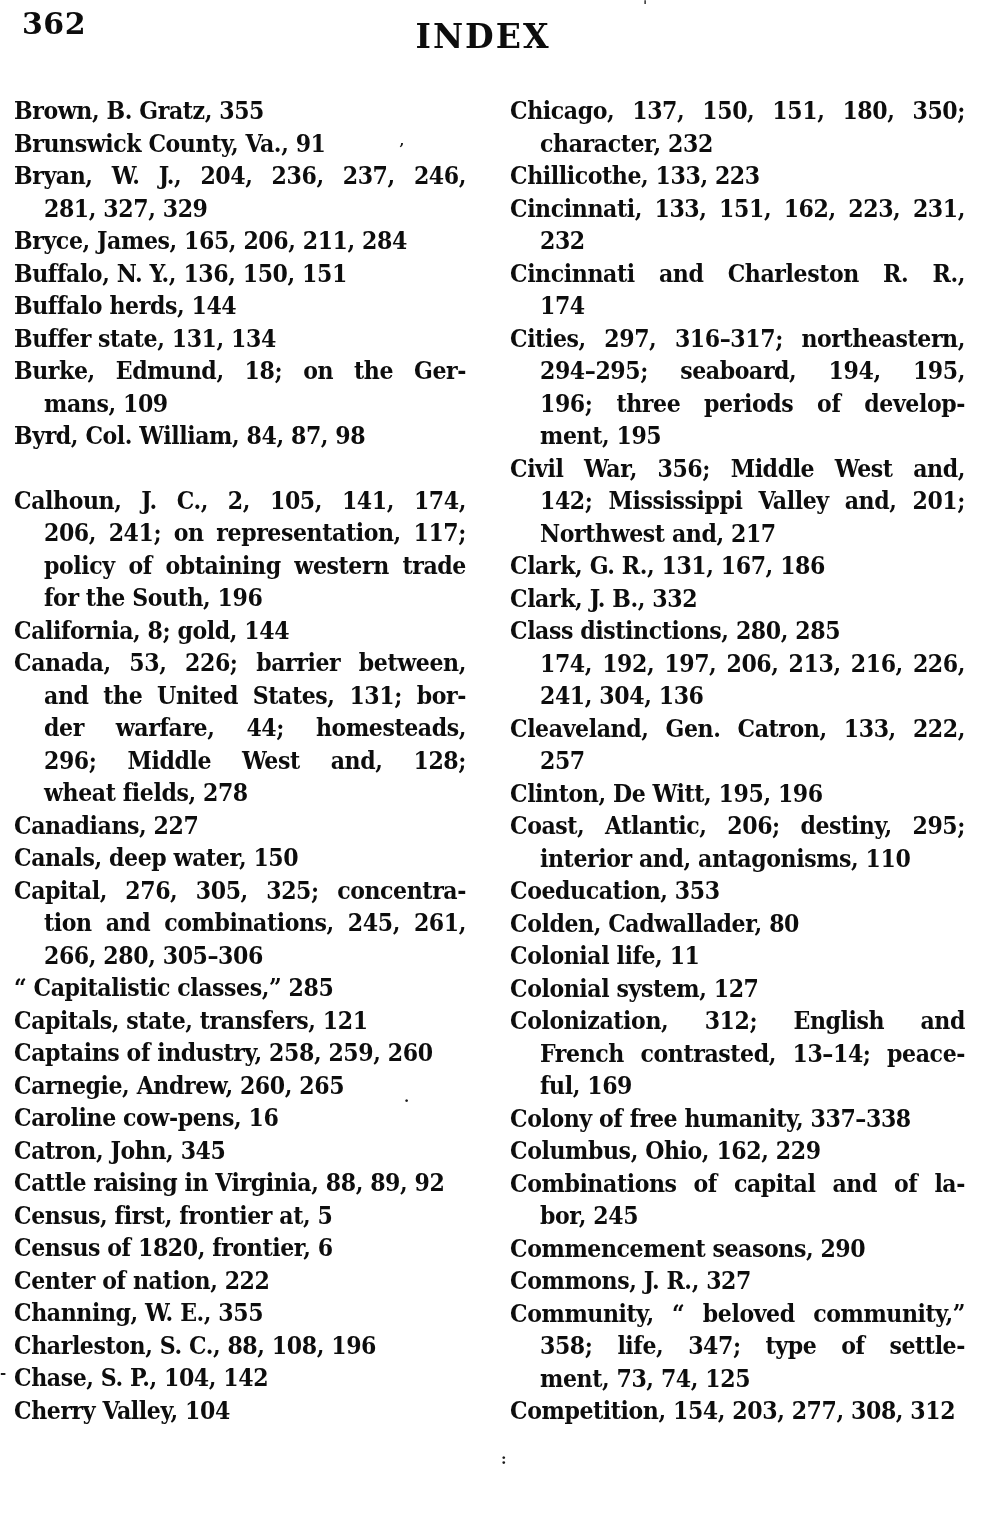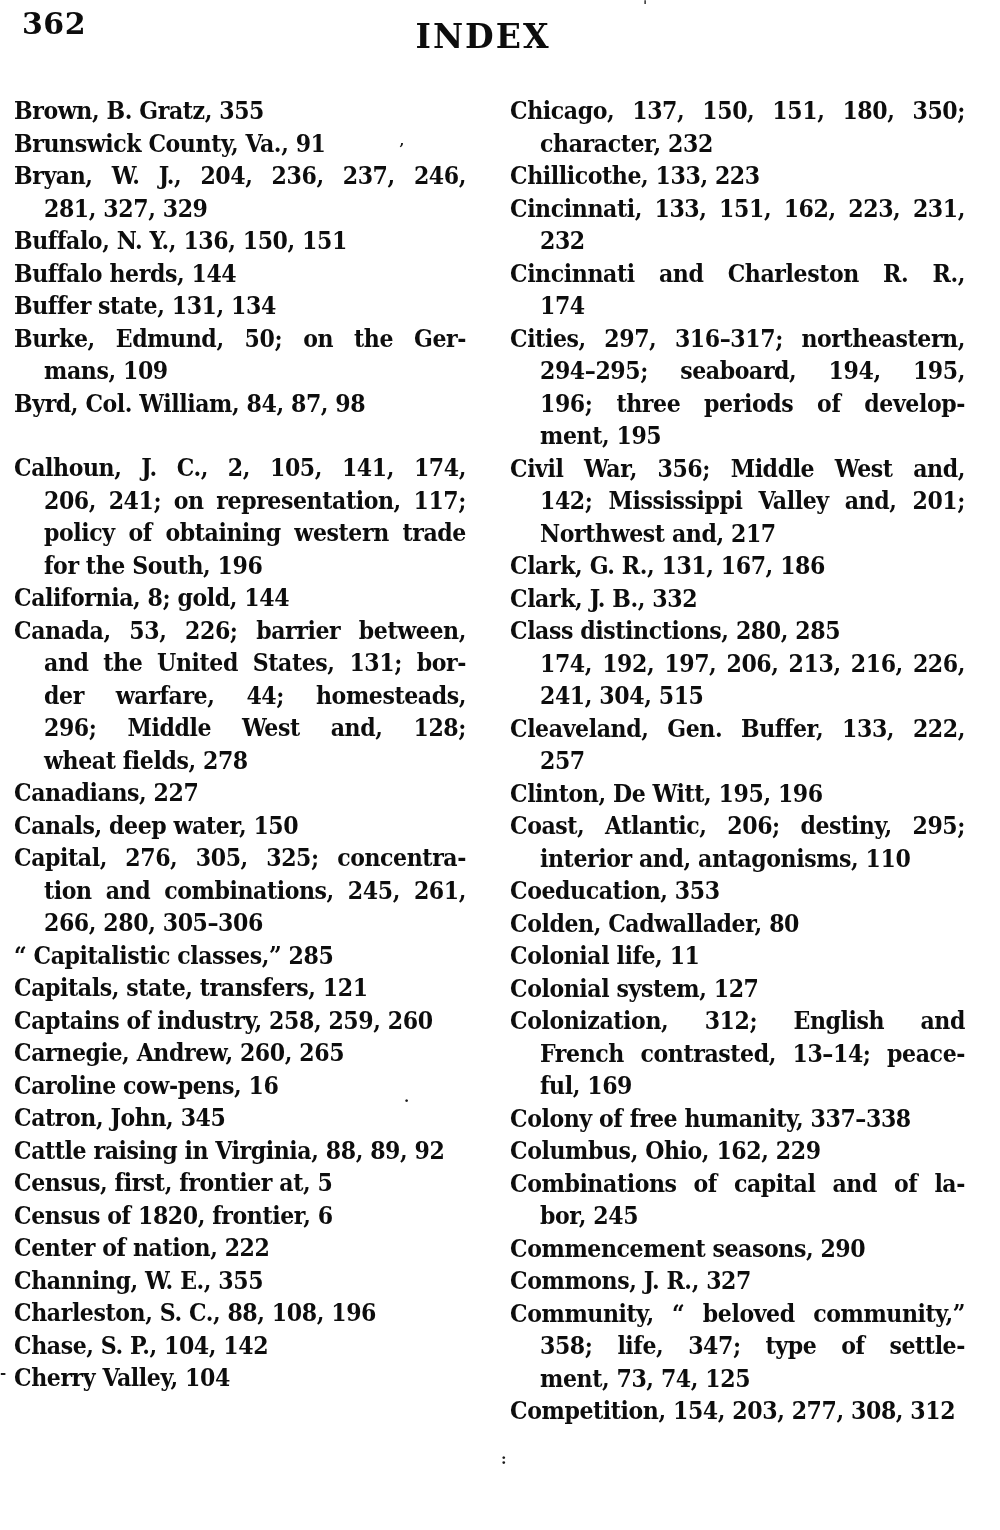--- a/index.html
+++ b/index.html
@@ -50,30 +50,33 @@
         <div class="line">Brown, B. Gratz, 355</div>
       </div>
       <div class="entry">
         <div class="line">Brunswick County, Va., 91</div>
       </div>
       <div class="entry">
         <div class="line just">Bryan, W. J., 204, 236, 237, 246,</div>
         <div class="line cont">281, 327, 329</div>
       </div>
       <div class="entry">
+        <div class="line">Bryce, James, 165, 206, 211, 284</div>
+      </div>
+      <div class="entry">
         <div class="line">Buffalo, N. Y., 136, 150, 151</div>
       </div>
       <div class="entry">
         <div class="line">Buffalo herds, 144</div>
       </div>
       <div class="entry">
         <div class="line">Buffer state, 131, 134</div>
       </div>
       <div class="entry">
-        <div class="line just">Burke, Edmund, 50; on the Ger-</div>
+        <div class="line just">Burke, Edmund, 18; on the Ger-</div>
         <div class="line cont">mans, 109</div>
       </div>
       <div class="entry">
         <div class="line">Byrd, Col. William, 84, 87, 98</div>
       </div>
       <div class="entry gap">
         <div class="line just">Calhoun, J. C., 2, 105, 141, 174,</div>
         <div class="line cont just">206, 241; on representation, 117;</div>
         <div class="line cont just">policy of obtaining western trade</div>
         <div class="line cont">for the South, 196</div>
@@ -173,24 +176,24 @@
         <div class="line">Clark, G. R., 131, 167, 186</div>
       </div>
       <div class="entry">
         <div class="line">Clark, J. B., 332</div>
       </div>
       <div class="entry">
         <div class="line">Class distinctions, 280, 285</div>
       </div>
       <div class="entry">
         <div class="line cont just">174, 192, 197, 206, 213, 216, 226,</div>
-        <div class="line cont">241, 304, 515</div>
-      </div>
-      <div class="entry">
-        <div class="line just">Cleaveland, Gen. Buffer, 133, 222,</div>
+        <div class="line cont">241, 304, 136</div>
+      </div>
+      <div class="entry">
+        <div class="line just">Cleaveland, Gen. Catron, 133, 222,</div>
         <div class="line cont">257</div>
       </div>
       <div class="entry">
         <div class="line">Clinton, De Witt, 195, 196</div>
       </div>
       <div class="entry">
         <div class="line just">Coast, Atlantic, 206; destiny, 295;</div>
         <div class="line cont">interior and, antagonisms, 110</div>
       </div>
       <div class="entry">

